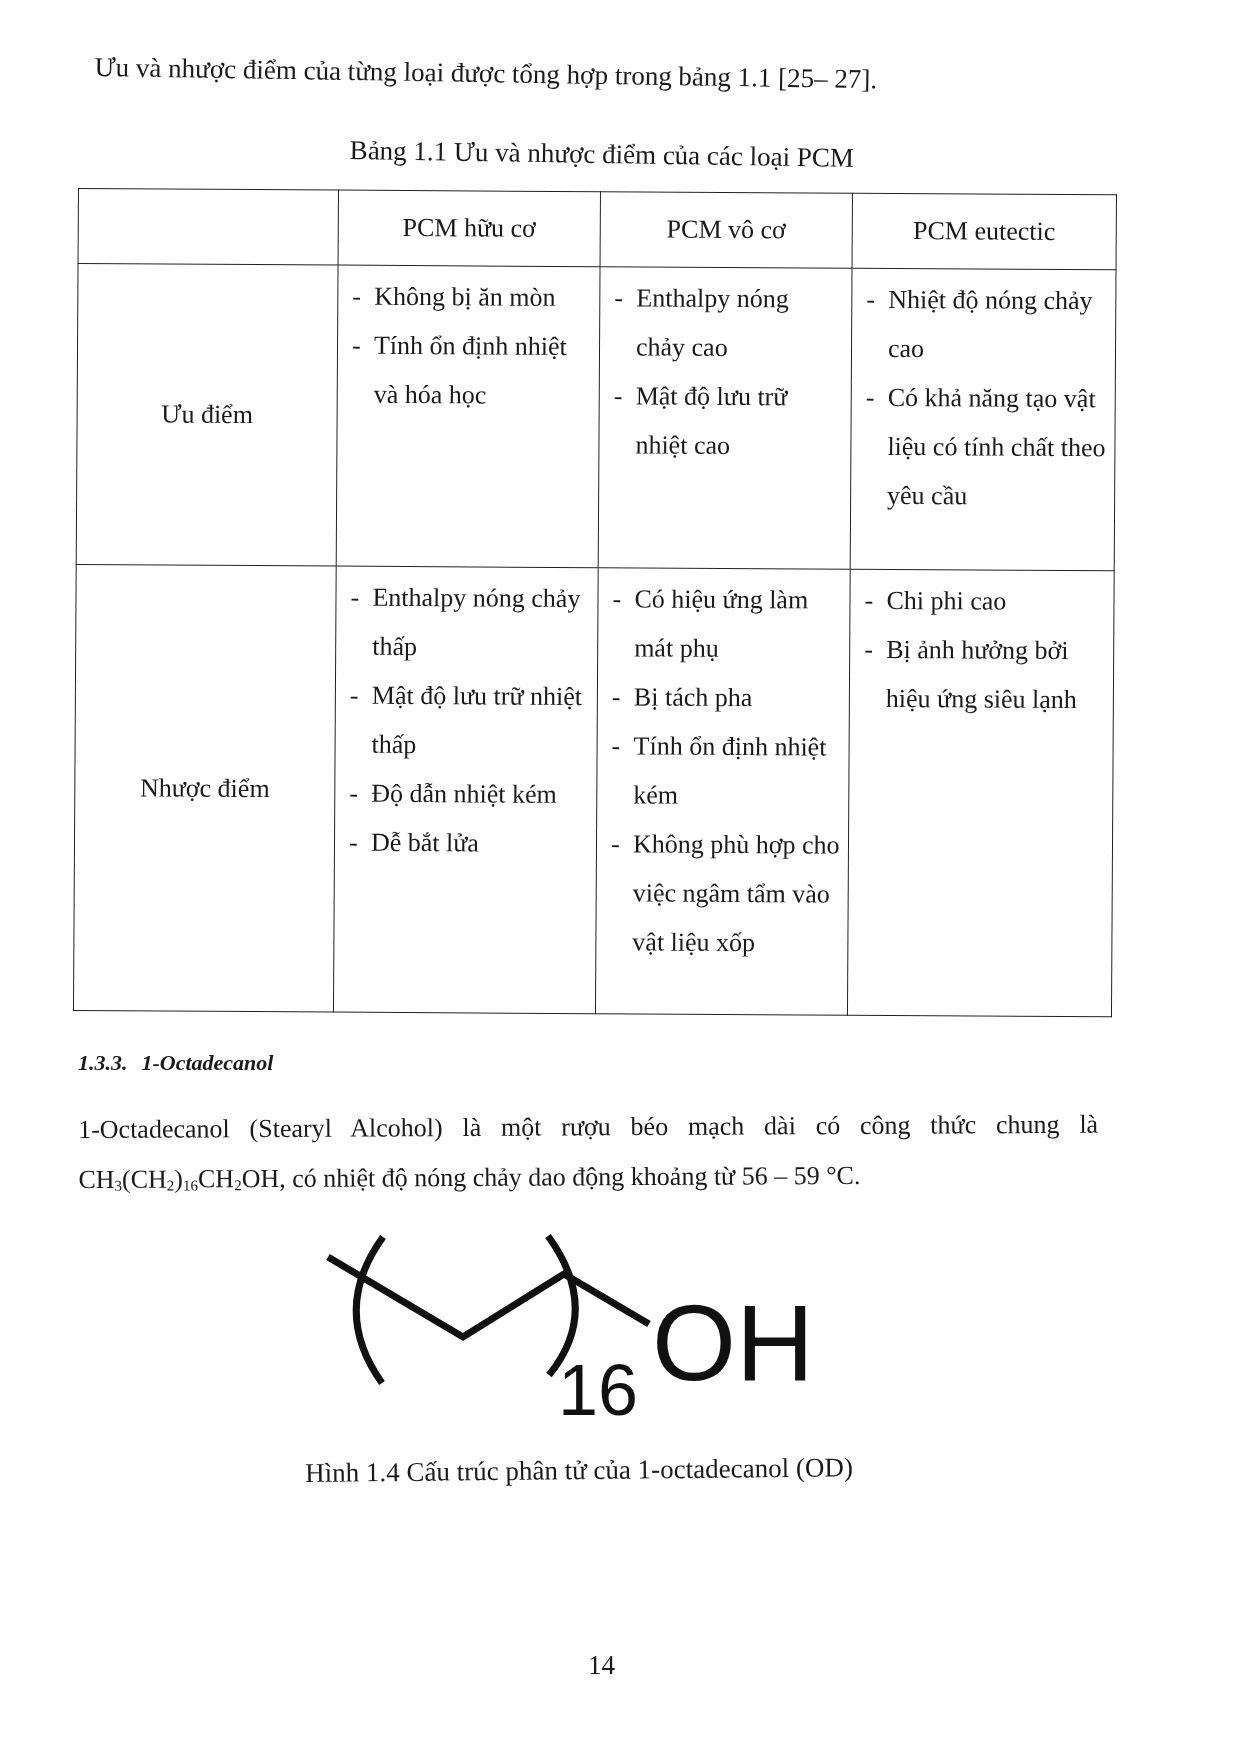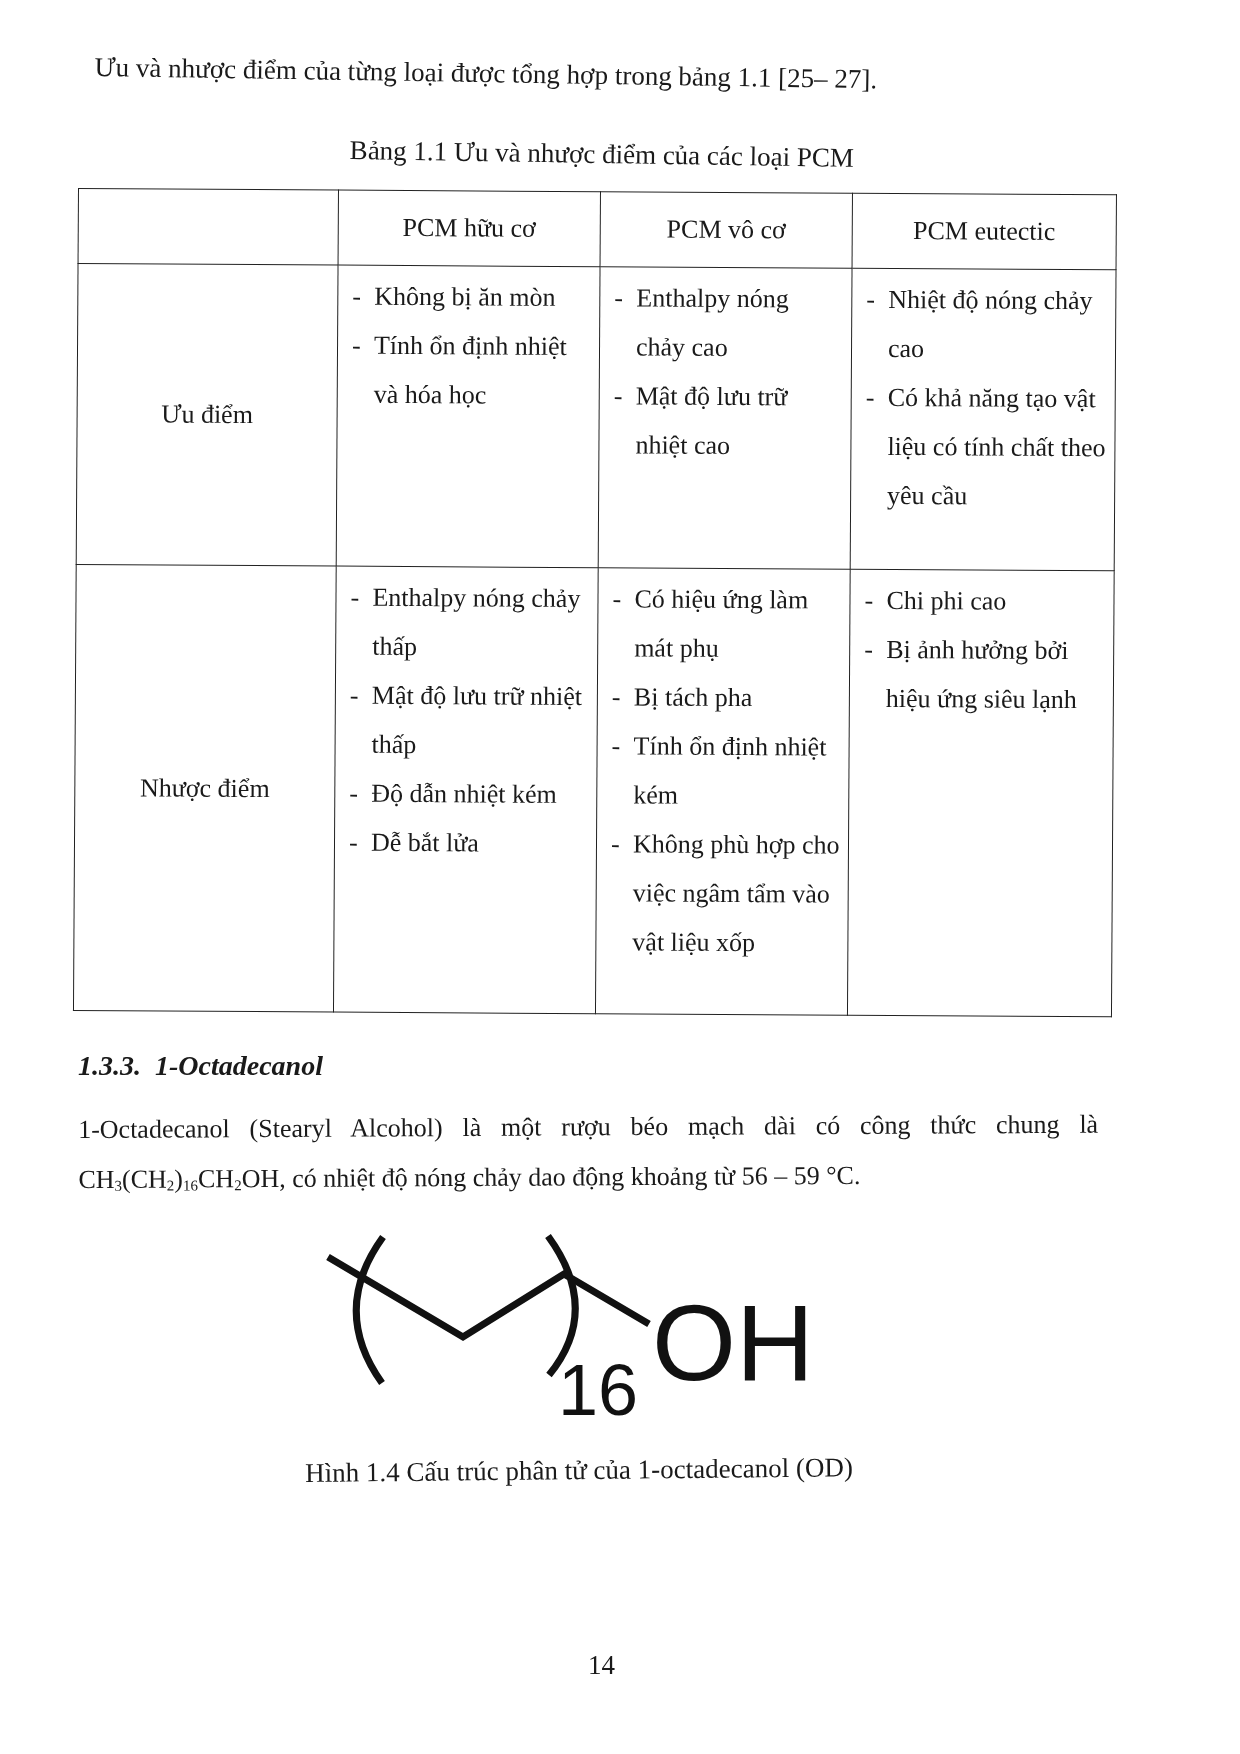--- a/index.html
+++ b/index.html
@@ -25,21 +25,21 @@
   td, th { border: 1.5px solid #222; vertical-align: top; padding: 0; font-weight: normal; }
   th { height: 74px; vertical-align: middle; text-align: center; }
   col.c0 { width: 260px; } col.c1 { width: 262px; } col.c2 { width: 252px; } col.c3 { width: 264px; }
   .row-label { vertical-align: middle; text-align: center; }
   ul.items { list-style: none; margin: 0; padding: 6px 8px 10px 10px; }
   ul.items li { position: relative; padding-left: 26px; line-height: 49px; }
   ul.items li::before { content: "-"; position: absolute; left: 4px; top: 0; }
   tr.adv td { height: 300px; }
   tr.dis td { height: 445px; }
   .heading {
-    position: absolute; left: 78px; top: 1050px; font-size: 28px; font-weight: bold; font-style: italic;
+    position: absolute; left: 78px; top: 1050px; font-size: 22px; font-weight: bold; font-style: italic;
     white-space: nowrap;
   }
   .heading .num { margin-right: 14px; }
   .para {
     position: absolute; left: 78px; top: 1105px; width: 1020px; font-size: 26px;
     line-height: 50px; text-align: justify; text-align-last: left;
     transform: rotate(-0.3deg); transform-origin: left top;
   }
   .figure { position: absolute; left: 320px; top: 1225px; width: 560px; height: 200px; }
   .fig-caption {

